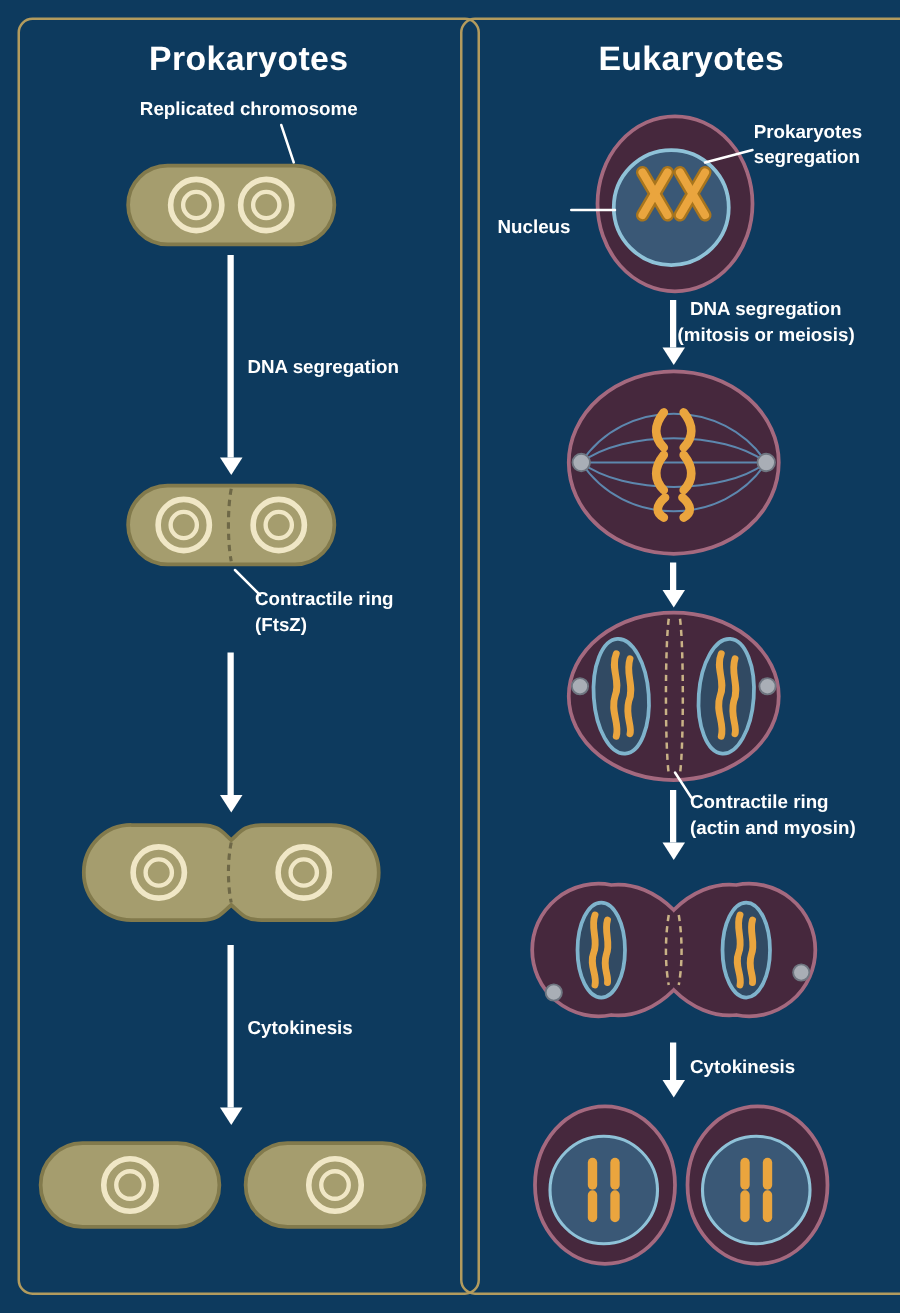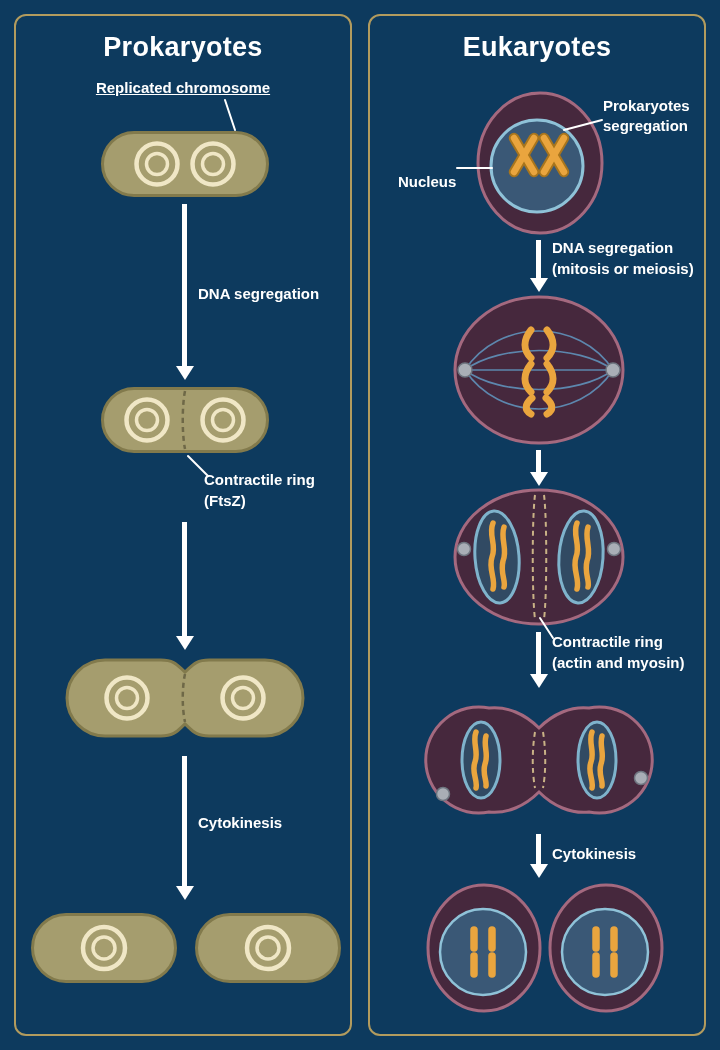--- a/index.html
+++ b/index.html
@@ -1,26 +1,26 @@
 <!DOCTYPE html>
 <html><head>
 <meta charset="utf-8">
 <style>
   * { margin:0; padding:0; box-sizing:border-box; }
   html,body { background:#0d3a5e; }
   body { font-family:"Liberation Sans", sans-serif; }
   .canvas { position:relative; width:720px; height:1050px; background:#0d3a5e; overflow:hidden; }
-  .panel { position:absolute; top:14px; width:338px; height:1022px;
+  .panel { position:absolute; top:14px; width:370px; height:1022px;
            border:2.5px solid #b29b5e; border-radius:12px; }
   .panel.left  { left:14px; }
   .panel.right { left:368px; }
   .title { position:absolute; top:16px; left:0; width:100%; text-align:center;
            color:#fff; font-size:27px; font-weight:700; letter-spacing:.3px; }
   .lbl { position:absolute; color:#fff; font-size:15px; font-weight:700; white-space:nowrap; line-height:1.35; }
-  .lbl.center { left:0; width:100%; text-align:center;text-decoration:underline; }
+  .lbl.center { left:0; width:100%; text-align:center; }
   .arrow { position:absolute; width:5px; background:#fff; }
   .arrow::after { content:""; position:absolute; left:50%; bottom:-14px; transform:translateX(-50%);
                   width:0; height:0; border-left:9px solid transparent; border-right:9px solid transparent;
                   border-top:14px solid #fff; }
   .abs { position:absolute; }
   svg.pointer line { stroke:#fff; stroke-width:2; stroke-linecap:round; }
 </style>
 </head>
 <body>
 
@@ -125,21 +125,21 @@
       <line x1="40" y1="4" x2="2" y2="14"></line>
     </svg>
 
     <div class="lbl" style="left:28px;top:156px">Nucleus</div>
     <svg class="abs pointer" style="left:86px;top:147px" width="38" height="10" viewBox="0 0 38 10">
       <line x1="1" y1="5" x2="36" y2="5"></line>
     </svg>
 
     <div class="arrow" style="left:166px;top:224px;height:38px"></div>
     <div class="lbl" style="left:182px;top:222px">DNA segregation</div>
-    <div class="lbl" style="left:182px;top:243px">(mitosis or meiosis)</div>
+    <div class="lbl" style="left:172px;top:243px">(mitosis or meiosis)</div>
 
     <svg class="abs" style="left:81px;top:278px" width="176" height="152" viewBox="0 0 176 152">
       <ellipse cx="88" cy="76" rx="84" ry="73" fill="#46283d" stroke="#a4697f" stroke-width="3"></ellipse>
       <g stroke="#5d87ae" stroke-width="1.6" fill="none">
         <path d="M14,76 C48,24 128,24 162,76"></path>
         <path d="M14,76 C48,50 128,50 162,76"></path>
         <line x1="14" y1="76" x2="162" y2="76"></line>
         <path d="M14,76 C48,102 128,102 162,76"></path>
         <path d="M14,76 C48,128 128,128 162,76"></path>
       </g>

